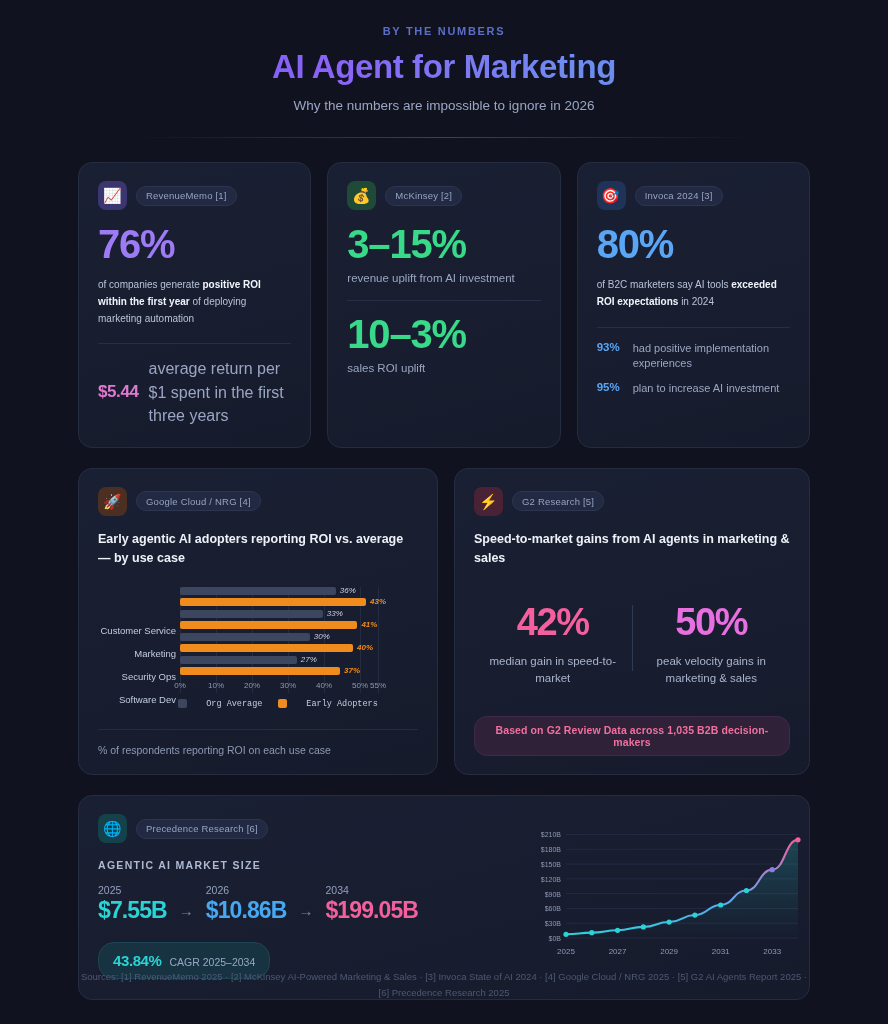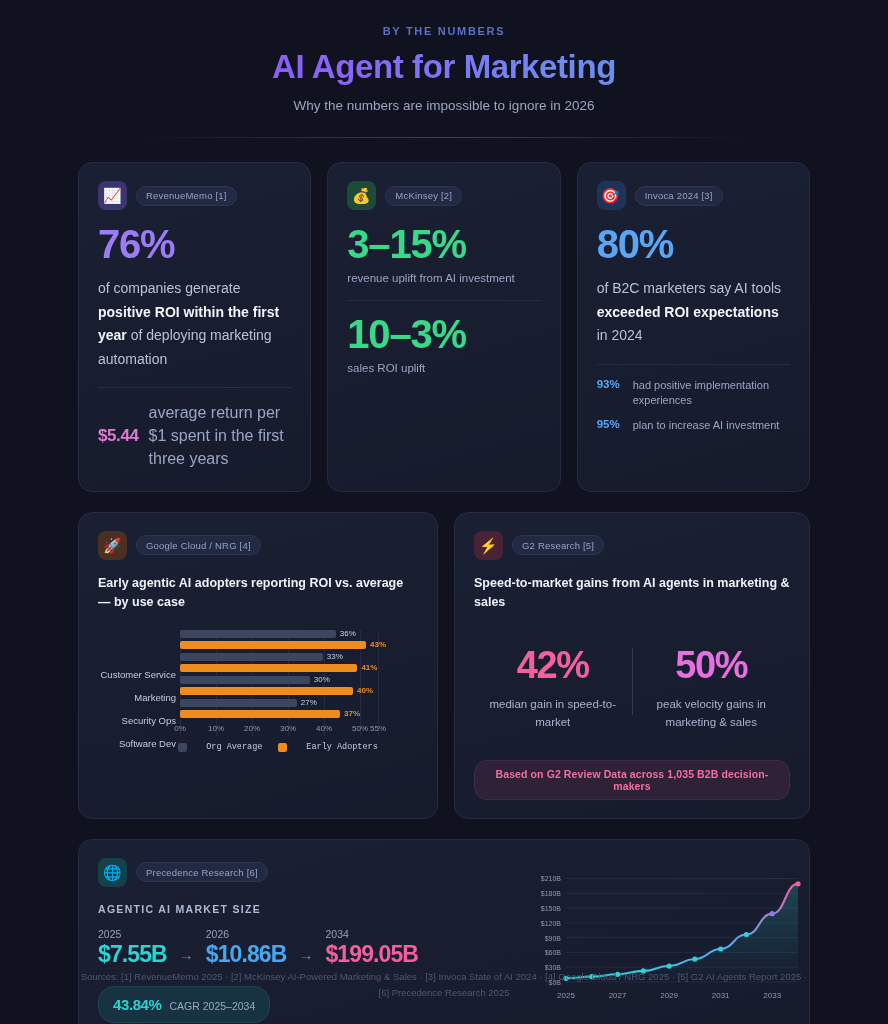--- a/index.html
+++ b/index.html
@@ -49,21 +49,21 @@
     letter-spacing: .2px; white-space: nowrap;
   }
 
   
   .row1 { display: flex; gap: 16px; margin-top: 24px; }
   .row1 .card { flex: 1; padding: 18px 19px 20px; min-height: 259px; }
   .bignum { font-size: 40px; font-weight: bold; letter-spacing: -1.2px; margin-top: 14px; line-height: 1; }
   .bignum.c1 { color: #9d7bf5; }
   .bignum.c2 { color: #39d98a; }
   .bignum.c3 { color: #5aa6f5; }
-  .bodytxt { font-size: 14px; line-height: 1.68; color: #b9c2d8; margin-top: 13px; }
+  .bodytxt { font-size: 10px; line-height: 1.68; color: #b9c2d8; margin-top: 13px; }
   .bodytxt b { color: #f1f4fb; }
   .divider { height: 1px; background: #272f47; margin: 16px 0 13px; }
   .sub-stat { display: flex; align-items: center; gap: 10px; }
   .sub-stat .v { font-size: 17px; font-weight: bold; color: #e07ad0; letter-spacing: -.4px; flex: none; }
   .sub-stat .t { font-size: 16px; line-height: 1.45; color: #9aa6c4; }
   .mini-list { display: flex; flex-direction: column; gap: 9px; }
   .mini-row { display: flex; align-items: flex-start; gap: 8px; }
   .mini-row .mv { font-size: 11.5px; font-weight: bold; color: #5aa6f5; width: 28px; flex: none; }
   .mini-row .mt { font-size: 11px; line-height: 1.42; color: #9aa6c4; }
   .stat-sub { font-size: 11.5px; color: #9aa6c4; margin-top: 8px; }
@@ -77,21 +77,21 @@
   
   .bc { margin-top: 18px; position: relative; }
   .bc-grid { position: relative; height: 92px; margin-left: 82px; margin-right: 40px; }
   .bc-grid .gl { position: absolute; top: 0; bottom: -14px; width: 1px; background: #242c42; }
   .bc-rows { position: relative; }
   .bgroup { position: relative; height: 23px; margin-bottom: 0px; }
   .blabel {
     position: absolute; left: 0; top: 50%; transform: translateY(-50%);
     width: 78px; text-align: right; font-size: 9.5px; color: #c4cde0; margin-top: 32px;
   }
-  .btrack { position: absolute; left: 82px; right: 0; top: 0; height: 23px; }
+  .btrack { position: absolute; left: 82px; right: 0; top: 0; height: 23px; font-style: italic; }
   .bar { position: absolute; height: 8px; border-radius: 2px; }
   .bar.avg { top: 0; background: #3c475f; }
   .bar.early { top: 11px; background: #f08c1e; }
   .bval { position: absolute; font-size: 8px; font-weight: bold; white-space: nowrap; }
   .bval.avg { top: -1px; color: #c9d2e4; font-weight: normal; }
   .bval.early { top: 10px; color: #f08c1e; }
   .bc-axis { position: relative; height: 14px; margin-left: 82px; margin-right: 40px; margin-top: 2px; }
   .bc-axis span { position: absolute; font-size: 8px; color: #8e99b5; transform: translateX(-50%); }
   .legend { display: flex; justify-content: center; gap: 16px; margin-top: 4px; padding-left: 40px; }
   .legend .li { display: flex; align-items: center; gap: 19px; font-size: 8.5px; color: #c4cde0; font-family: Liberation Mono, monospace; }
@@ -272,20 +272,21 @@
             <div class="li">
               <span class="sw" style="background:#3c475f"></span>
               <span>Org Average</span>
             </div>
             <div class="li">
               <span class="sw" style="background:#f08c1e"></span>
               <span>Early Adopters</span>
             </div>
           </div>
       </div>
+      <div class="chart-note">% of respondents reporting ROI on each use case</div>
     </div>
 
     <div class="card card-g2">
       <div class="badge-row">
         <div class="ico" style="background:#4a2236">⚡</div>
         <div class="src-pill">G2 Research [5]</div>
       </div>
       <div class="card-h">Speed-to-market gains from AI agents in marketing &amp; sales</div>
       <div class="g2-split">
         <div class="g2-col">

